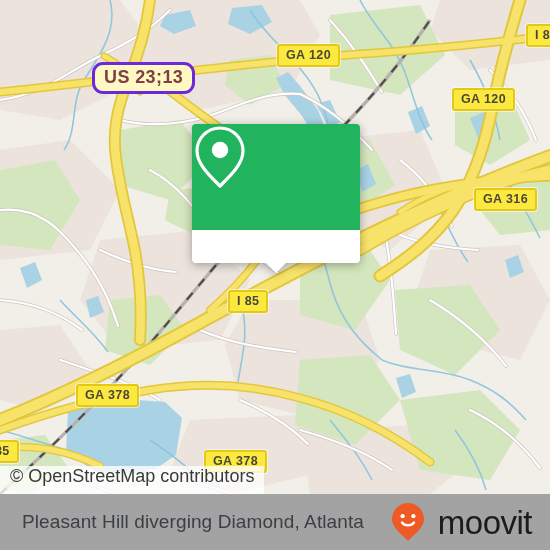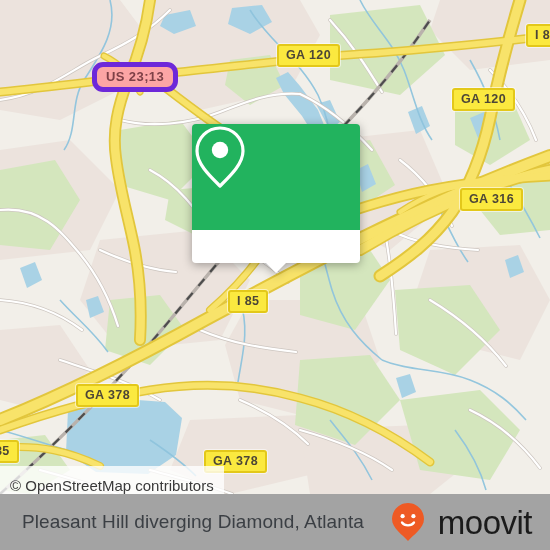--- a/index.html
+++ b/index.html
@@ -26,25 +26,25 @@
   .shield.yellow{
     background:#fbe93f;
     border:2px solid #e3c81a;
     border-radius:3px;
     color:#4c4637;
     font-size:12.5px;
     padding:2px 7px 3px 7px;
     box-shadow:0 0 0 1px rgba(255,255,255,.55);
   }
   .shield.us{
-    background:#fca5a5;
-    border:5px solid #6d28d9;
+    background:#fef9c3;
+    border:3px solid #6d28d9;
     border-radius:11px;
     color:#7e4047;
-    font-size:13px;
+    font-size:18px;
     padding:2px 9px 3px 9px;
   }
 
   
   #card{
     position:absolute;left:192px;top:124px;width:168px;
     filter:drop-shadow(0 2px 5px rgba(0,0,0,.33));
   }
   #card-top{
     background:#22b35e;
@@ -66,23 +66,23 @@
     position:absolute;left:50%;bottom:-10px;margin-left:-11px;
     width:0;height:0;
     border-left:11px solid transparent;
     border-right:11px solid transparent;
     border-top:11px solid #ffffff;
   }
 
   
   #attrib{
     position:absolute;left:0;top:466px;height:28px;
-    padding:0 10px;display:flex;align-items:flex-end;
+    padding:0 10px;display:flex;align-items:flex-start;
     background:rgba(255,255,255,.78);
-    font-size:15px;color:#3a3a3a;
+    font-size:18px;color:#3a3a3a;
     white-space:nowrap;
   }
 
   
   #footer{
     position:absolute;left:0;top:494px;width:550px;height:56px;
     background:#a3a3a3;overflow:hidden;
   }
   #footer-title{
     position:absolute;left:22px;top:0;height:56px;
@@ -277,21 +277,21 @@
         </div>
         <div class="shield yellow" style="left: 277px; top: 44px;">
           <span>GA 120</span>
         </div>
         <div class="shield yellow" style="left: 452px; top: 88px;">
           <span>GA 120</span>
         </div>
         <div class="shield yellow" style="left: 526px; top: 24px;">
           <span>I 85</span>
         </div>
-        <div class="shield yellow" style="left: 460px; top: 188px;">
+        <div class="shield yellow" style="left: 474px; top: 188px;">
           <span>GA 316</span>
         </div>
         <div class="shield yellow" style="left: 228px; top: 290px;">
           <span>I 85</span>
         </div>
         <div class="shield yellow" style="left: 76px; top: 384px;">
           <span>GA 378</span>
         </div>
         <div class="shield yellow" style="left: -14px; top: 440px;">
           <span>85</span>

